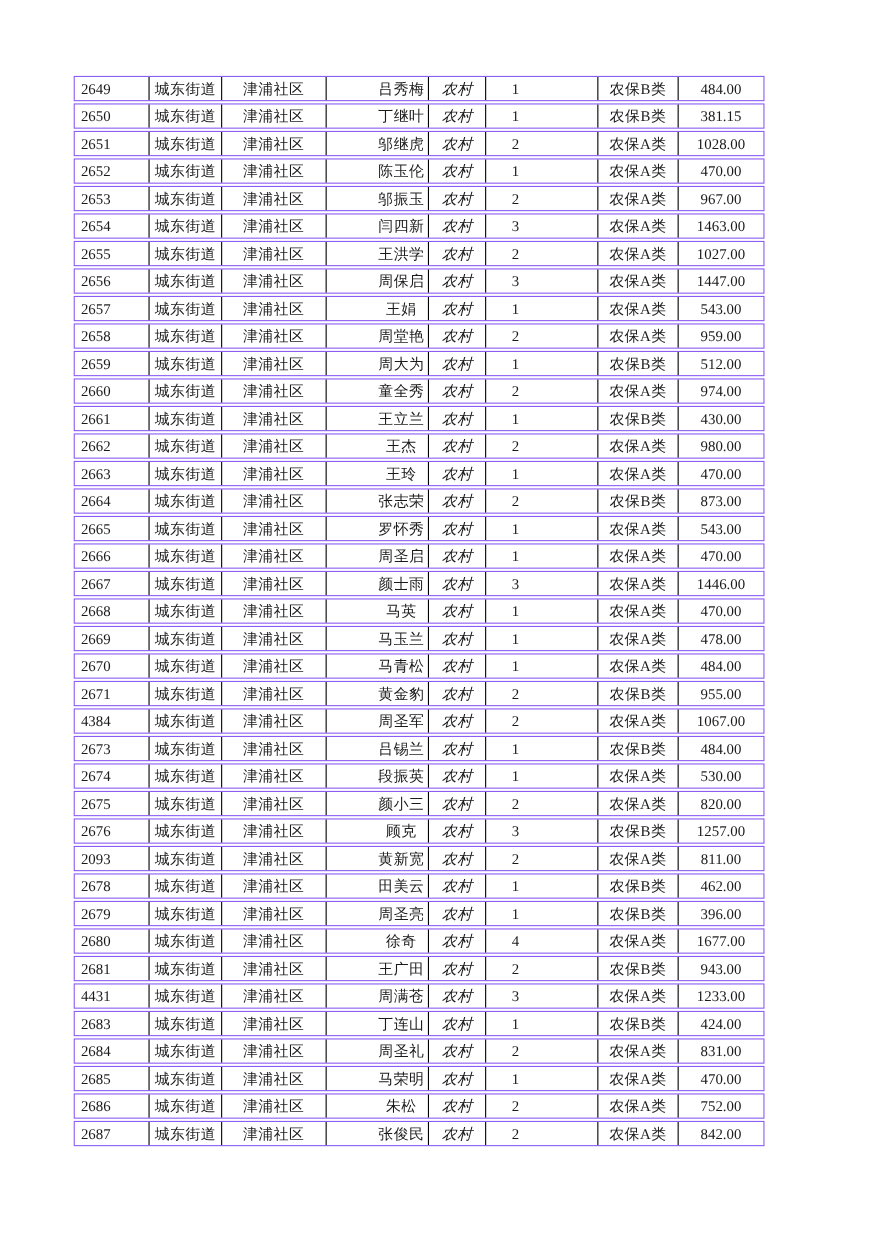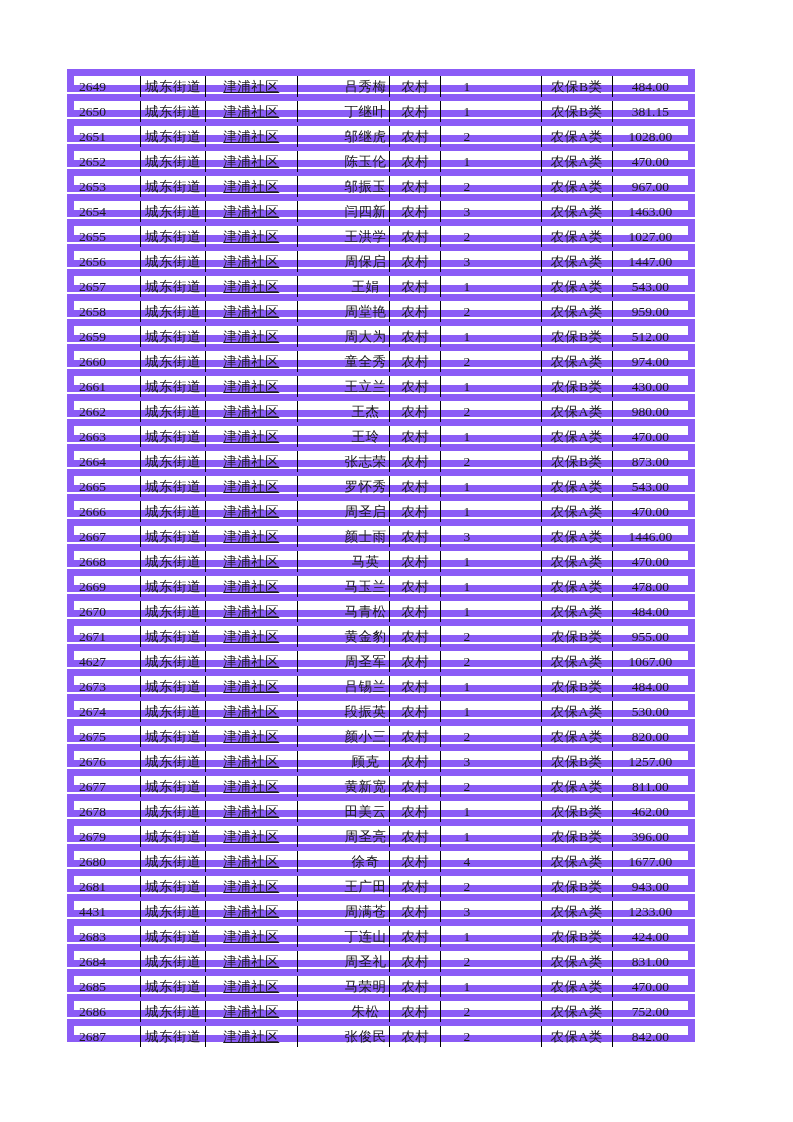--- a/index.html
+++ b/index.html
@@ -20,42 +20,42 @@
     position: absolute;
     left: 67px;
     top: 69px;
     width: 628px;
   }
   .t-row {
     box-sizing: border-box;
     display: flex;
     width: 628px;
     height: 23px;
-    border: 7px solid #8b5cf6;
+    border: 1px solid #8b5cf6;
     margin-bottom: 2px;
     background: #ffffff;
   }
   .t-cell {
     box-sizing: border-box;
     height: 21px;
     line-height: 21px;
     text-align: center;
     font-size: 13.5px;
     letter-spacing: 0.5px;
     white-space: nowrap;
     overflow: hidden;
   }
   .t-cell + .t-cell {
     border-left: 1px solid #000000;
   }
   .c0 { width: 44px;  letter-spacing: 0; }
   .c1 { width: 76px; margin-left: 29px;  }
-  .c2 { width: 109px; text-decoration: underline; }
+  .c2 { width: 109px; }
   .c3 { width: 101px; padding-left: 44px; }
-  .c4 { width: 60px;  }
+  .c4 { width: 60px; font-style: italic;  }
   .c5 { width: 62px;  letter-spacing: 0; }
   .c6 { width: 84px; margin-left: 48px;  }
   .c7 { width: 90px;  letter-spacing: 0; }
 </style>
 </head>
 <body>
 
 <div class="page">
   <div class="benefits-table" id="benefits-table">
   <div class="t-row">
@@ -305,21 +305,21 @@
     <div class="t-cell c1">城东街道</div>
     <div class="t-cell c2">津浦社区</div>
     <div class="t-cell c3">黄金豹</div>
     <div class="t-cell c4">农村</div>
     <div class="t-cell c5">2</div>
     <div class="t-cell c6">农保B类</div>
     <div class="t-cell c7">955.00</div>
   </div>
 
   <div class="t-row">
-    <div class="t-cell c0">4627</div>
+    <div class="t-cell c0">4384</div>
     <div class="t-cell c1">城东街道</div>
     <div class="t-cell c2">津浦社区</div>
     <div class="t-cell c3">周圣军</div>
     <div class="t-cell c4">农村</div>
     <div class="t-cell c5">2</div>
     <div class="t-cell c6">农保A类</div>
     <div class="t-cell c7">1067.00</div>
   </div>
 
   <div class="t-row">
@@ -360,21 +360,21 @@
     <div class="t-cell c1">城东街道</div>
     <div class="t-cell c2">津浦社区</div>
     <div class="t-cell c3">顾克</div>
     <div class="t-cell c4">农村</div>
     <div class="t-cell c5">3</div>
     <div class="t-cell c6">农保B类</div>
     <div class="t-cell c7">1257.00</div>
   </div>
 
   <div class="t-row">
-    <div class="t-cell c0">2677</div>
+    <div class="t-cell c0">2093</div>
     <div class="t-cell c1">城东街道</div>
     <div class="t-cell c2">津浦社区</div>
     <div class="t-cell c3">黄新宽</div>
     <div class="t-cell c4">农村</div>
     <div class="t-cell c5">2</div>
     <div class="t-cell c6">农保A类</div>
     <div class="t-cell c7">811.00</div>
   </div>
 
   <div class="t-row">

